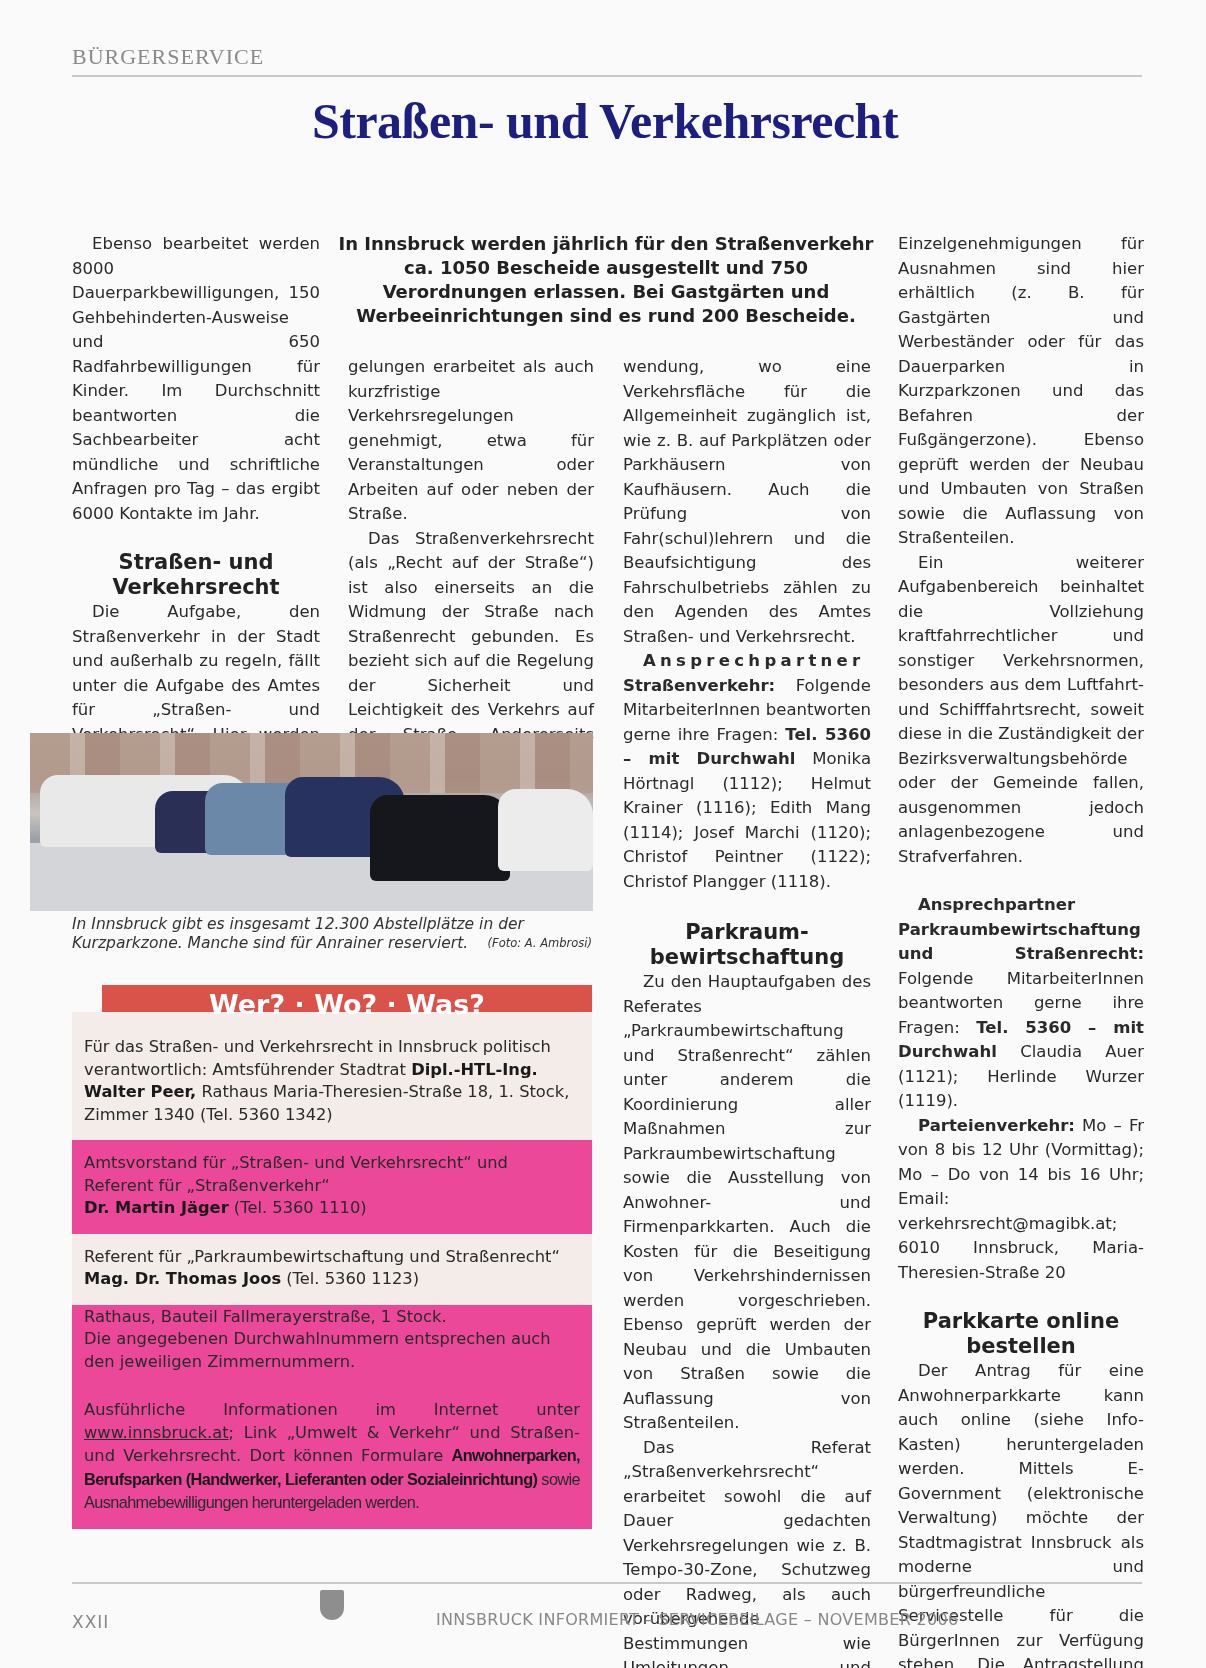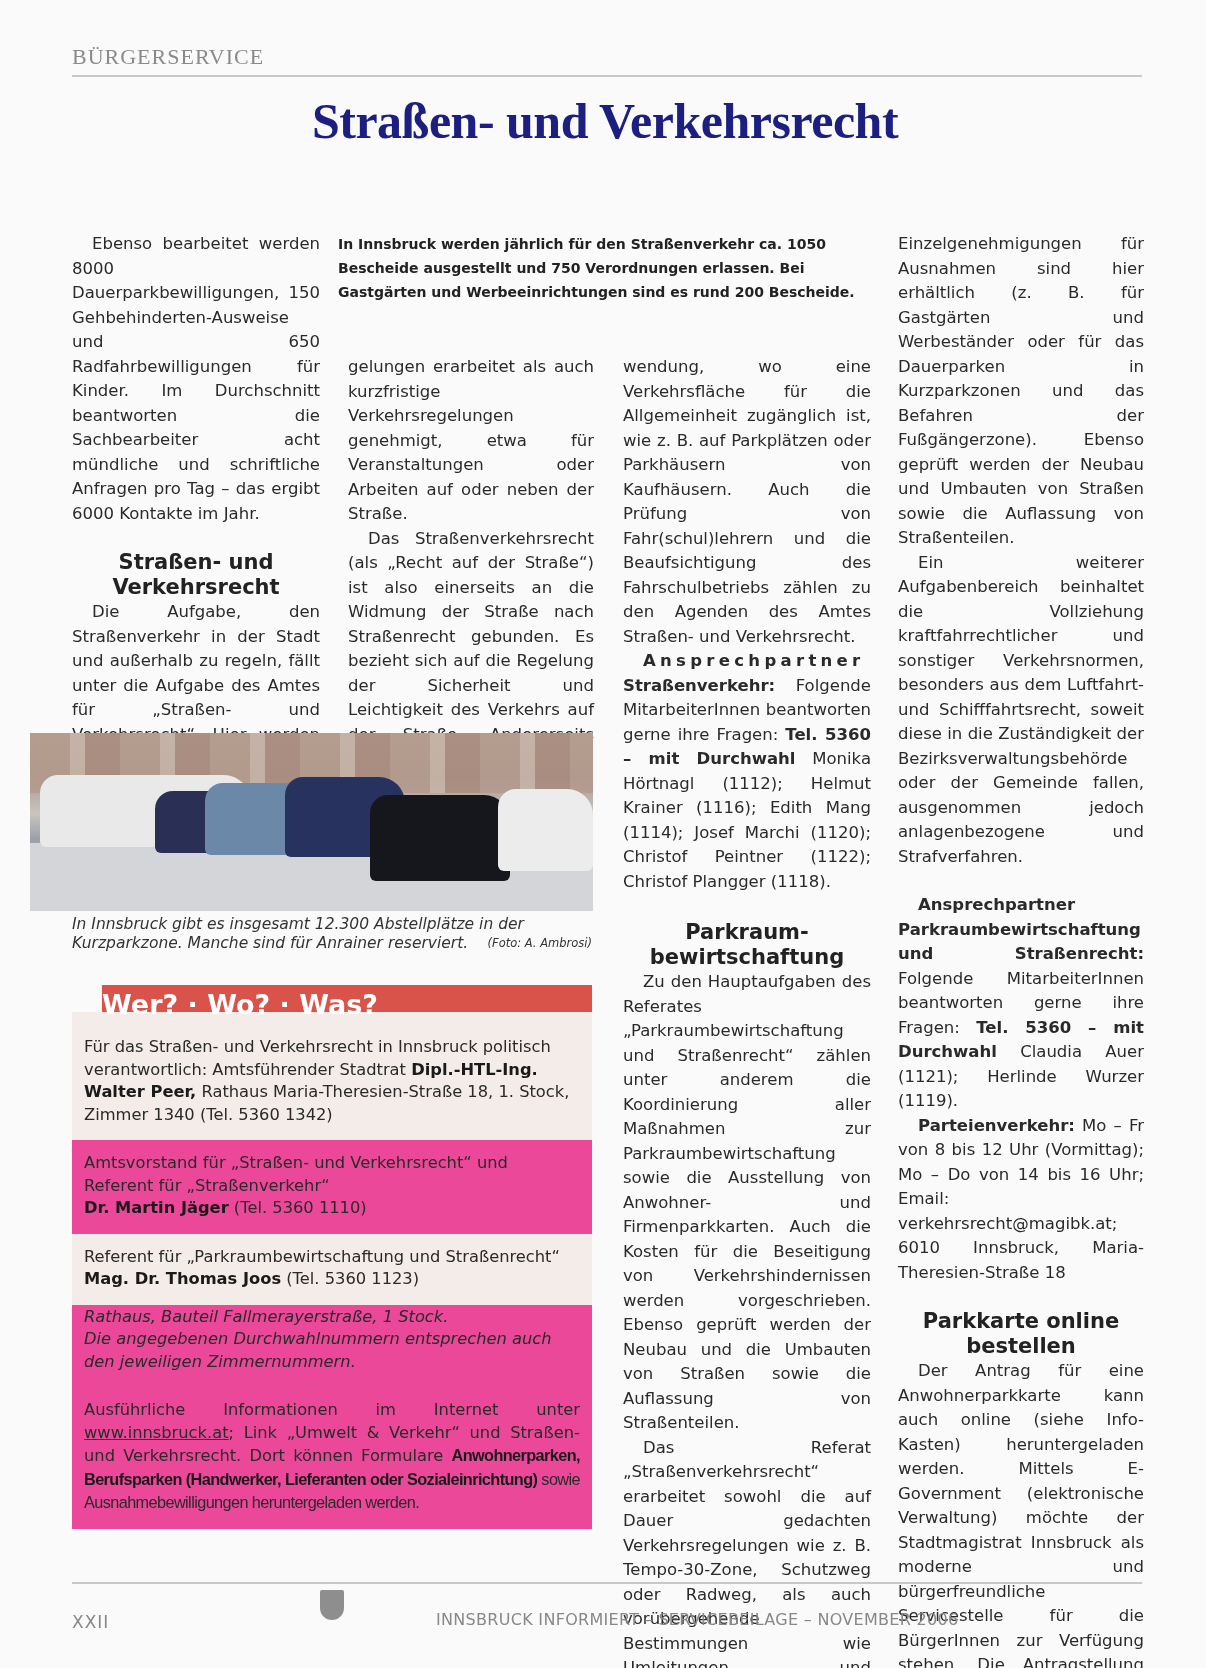--- a/index.html
+++ b/index.html
@@ -4,27 +4,27 @@
 <style>
   html,body{margin:0;padding:0;}
   body{width:1206px;height:1668px;background:#fafafa;position:relative;overflow:hidden;font-family:"DejaVu Sans","Liberation Sans",sans-serif;color:#2a2a2a;}
   .section{position:absolute;left:72px;top:44px;font-family:"Liberation Serif","DejaVu Serif",serif;font-size:22px;letter-spacing:1px;color:#8a8a8a;}
   .rule-top{position:absolute;left:72px;top:75px;width:1070px;height:2px;background:#c8c8c8;}
   .title{position:absolute;left:60px;top:92px;width:1090px;text-align:center;font-family:"Liberation Serif","DejaVu Serif",serif;font-weight:bold;color:#1c1f80;font-size:50px;line-height:58px;letter-spacing:-0.5px;}
   .col{position:absolute;font-size:16.5px;line-height:24.5px;text-align:justify;}
   .col p{margin:0;text-indent:20px;}
   .col p.noind{text-indent:0;}
   .col h3{margin:10px 0 0 0;text-align:center;font-size:21px;line-height:25px;font-weight:bold;color:#222;}
-  .lead{position:absolute;left:338px;top:232px;width:536px;font-weight:bold;font-size:14px;line-height:24px;color:#222;}
+  .lead{position:absolute;left:338px;top:232px;width:536px;text-align:center;font-weight:bold;font-size:18px;line-height:24px;color:#222;}
   .photo{position:absolute;left:30px;top:733px;width:563px;height:178px;background:linear-gradient(180deg,#b8a69a 0%,#a89890 25%,#c9c4bf 45%,#9aa0a8 60%,#cfd0d2 80%,#e4e4e4 100%);overflow:hidden;}
   .car{position:absolute;border-radius:18px 26px 6px 6px;}
   .caption{position:absolute;left:72px;top:915px;width:520px;font-style:italic;font-size:15.5px;line-height:19px;color:#333;}
   .caption .credit{position:absolute;right:0;bottom:0;font-size:11.5px;}
   .box{position:absolute;left:72px;top:985px;width:520px;}
-  .box-head{background:#d9534a;color:#fff;text-align:left;font-weight:bold;font-size:27px;line-height:40px;height:27px;margin-left:30px;}
+  .box-head{background:#d9534a;color:#fff;text-align:center;font-weight:bold;font-size:27px;line-height:40px;height:27px;margin-left:30px;}
   .box-sec{padding:10px 12px;font-size:16.3px;line-height:22.5px;color:#2a2a2a;}
   .box-sec.a{background:#f3ece8;}
   .box-sec.b{background:#ec4899;}
   .box-sec.c{background:#ec4899;}
   .box-sec .ln{display:block;}
   .box-sec b{color:#1a1a1a;}
   .link{text-decoration:underline;}
   .cond{font-family:"Liberation Sans Narrow","Liberation Sans",sans-serif;letter-spacing:-0.6px;}
   .rule-bot{position:absolute;left:72px;top:1582px;width:1070px;height:2px;background:#c8c8c8;}
   .folio{position:absolute;left:72px;top:1612px;font-size:17px;color:#888;letter-spacing:1px;}
@@ -66,21 +66,21 @@
   <p>Das Referat „Straßenverkehrsrecht“ erarbeitet sowohl die auf Dauer gedachten Verkehrsregelungen wie z. B. Tempo-30-Zone, Schutzweg oder Radweg, als auch vorübergehende Bestimmungen wie Umleitungen und Halteverbote bei Baustellen oder Veranstaltungen. Auch die</p>
 </div>
 
 <div class="col" style="left:898px;top:232px;width:246px;">
   <p class="noind">Einzelgenehmigungen für Ausnahmen sind hier erhältlich (z. B. für Gastgärten und Werbeständer oder für das Dauerparken in Kurzparkzonen und das Befahren der Fußgängerzone). Ebenso geprüft werden der Neubau und Umbauten von Straßen sowie die Auflassung von Straßenteilen.</p>
   <p>Ein weiterer Aufgabenbereich beinhaltet die Vollziehung kraftfahrrechtlicher und sonstiger Verkehrsnormen, besonders aus dem Luftfahrt- und Schifffahrtsrecht, soweit diese in die Zuständigkeit der Bezirksverwaltungsbehörde oder der Gemeinde fallen, ausgenommen jedoch anlagenbezogene und Strafverfahren.</p>
   <p style="margin-top:24px;">
     <b>Ansprechpartner Parkraumbewirtschaftung und Straßenrecht:</b><span> Folgende MitarbeiterInnen beantworten gerne ihre Fragen: </span><b>Tel. 5360 – mit Durchwahl</b><span> Claudia Auer (1121); Herlinde Wurzer (1119).</span>
   </p>
   <p>
-    <b>Parteienverkehr:</b><span> Mo – Fr von 8 bis 12 Uhr (Vormittag); Mo – Do von 14 bis 16 Uhr; Email: verkehrsrecht@magibk.at; 6010 Innsbruck, Maria-Theresien-Straße 18</span>
+    <b>Parteienverkehr:</b><span> Mo – Fr von 8 bis 12 Uhr (Vormittag); Mo – Do von 14 bis 16 Uhr; Email: verkehrsrecht@magibk.at; 6010 Innsbruck, Maria-Theresien-Straße 20</span>
   </p>
   <h3 style="margin-top:24px;padding:0 24px;">Parkkarte online bestellen</h3>
   <p>Der Antrag für eine Anwohnerparkkarte kann auch online (siehe Info-Kasten) heruntergeladen werden. Mittels E-Government (elektronische Verwaltung) möchte der Stadtmagistrat Innsbruck als moderne und bürgerfreundliche Servicestelle für die BürgerInnen zur Verfügung stehen. Die Antragstellung kann auch beim Bürgerservice in den RathausGalerien (Tel. 5360 1701) erfolgen. (AA)</p>
 </div>
 
 <div class="photo" title="Parked cars in a short-term parking zone in front of buildings">
   <div style="position:absolute;left:0;top:0;width:100%;height:60px;background:repeating-linear-gradient(90deg,#b49a8c 0 40px,#c9b6aa 40px 55px,#a88a7c 55px 90px);opacity:.8;"></div>
   <div style="position:absolute;left:0;top:110px;width:100%;height:68px;background:#d4d5d8;"></div>
   <div class="car" style="left:10px;top:42px;width:210px;height:72px;background:#e9e9e9;"></div>
   <div class="car" style="left:125px;top:58px;width:100px;height:62px;background:#2a3055;"></div>
@@ -101,21 +101,21 @@
     <span>Für das Straßen- und Verkehrsrecht in Innsbruck politisch verantwortlich: Amtsführender Stadtrat </span><b>Dipl.-HTL-Ing. Walter Peer,</b><span> Rathaus Maria-Theresien-Straße 18, 1. Stock, Zimmer 1340 (Tel. 5360 1342)</span>
   </div>
   <div class="box-sec b" style="padding-top:12px;padding-bottom:14px;">
     <span class="ln">Amtsvorstand für „Straßen- und Verkehrsrecht“ und Referent für „Straßenverkehr“</span>
     <b>Dr. Martin Jäger</b><span> (Tel. 5360 1110)</span>
   </div>
   <div class="box-sec a" style="padding-top:12px;padding-bottom:14px;">
     <span class="ln">Referent für „Parkraumbewirtschaftung und Straßenrecht“</span>
     <b>Mag. Dr. Thomas Joos</b><span> (Tel. 5360 1123)</span>
   </div>
-  <div class="box-sec b" style="padding-top:1px;padding-bottom:14px;font-style:italic;">
+  <div class="box-sec b" style="padding-top:1px;padding-bottom:14px;">
     <span class="ln">Rathaus, Bauteil Fallmerayerstraße, 1 Stock.</span>
     <span class="ln">Die angegebenen Durchwahlnummern entsprechen auch den jeweiligen Zimmernummern.</span>
   </div>
   <div class="box-sec c" style="padding-top:12px;padding-bottom:14px;text-align:justify;">
     <span>Ausführliche Informationen im Internet unter </span><span class="link">www.innsbruck.at</span><span>; Link „Umwelt &amp; Verkehr“ und Straßen- und Verkehrsrecht. Dort können Formulare </span><b class="cond">Anwohnerparken, Berufsparken (Handwerker, Lieferanten oder Sozialeinrichtung)</b><span class="cond"> sowie Ausnahmebewilligungen heruntergeladen werden.</span>
   </div>
 </div>
 
 <div class="rule-bot"></div>
 <div class="folio">XXII</div>

